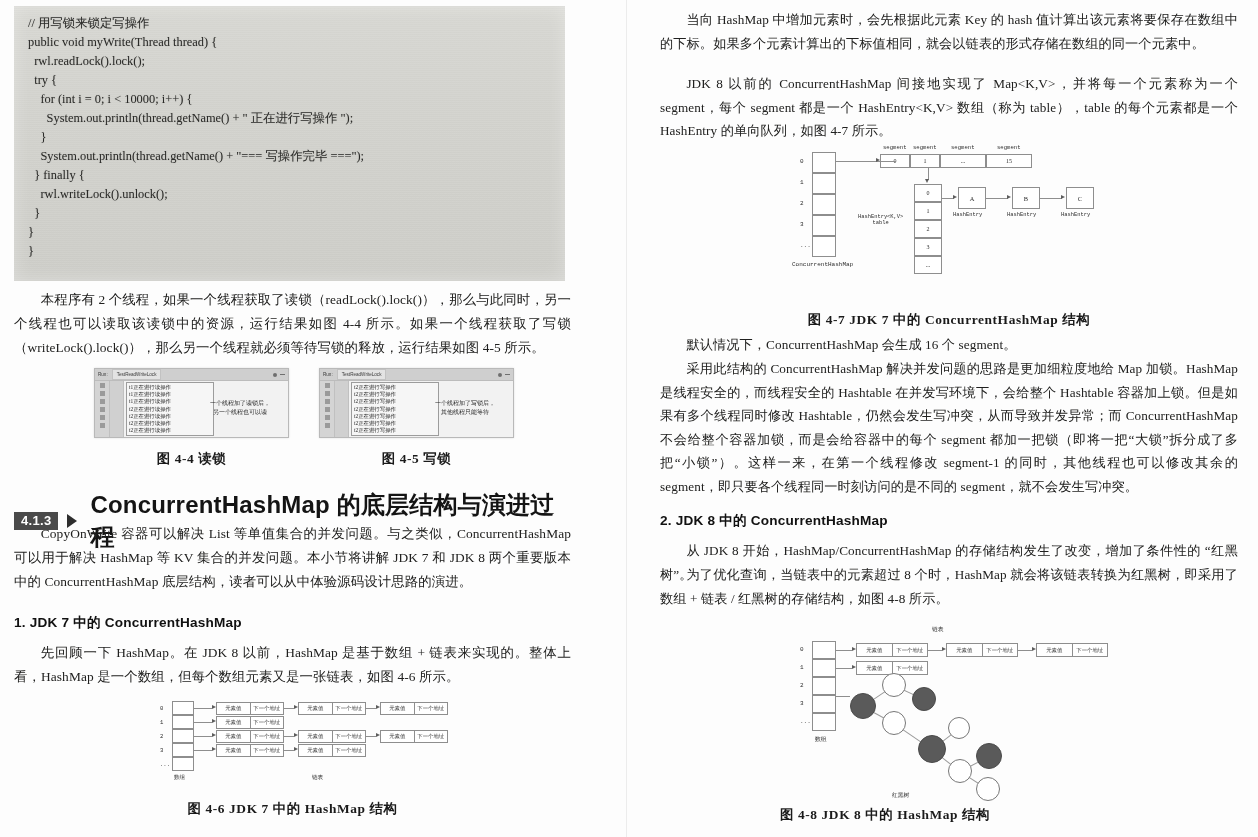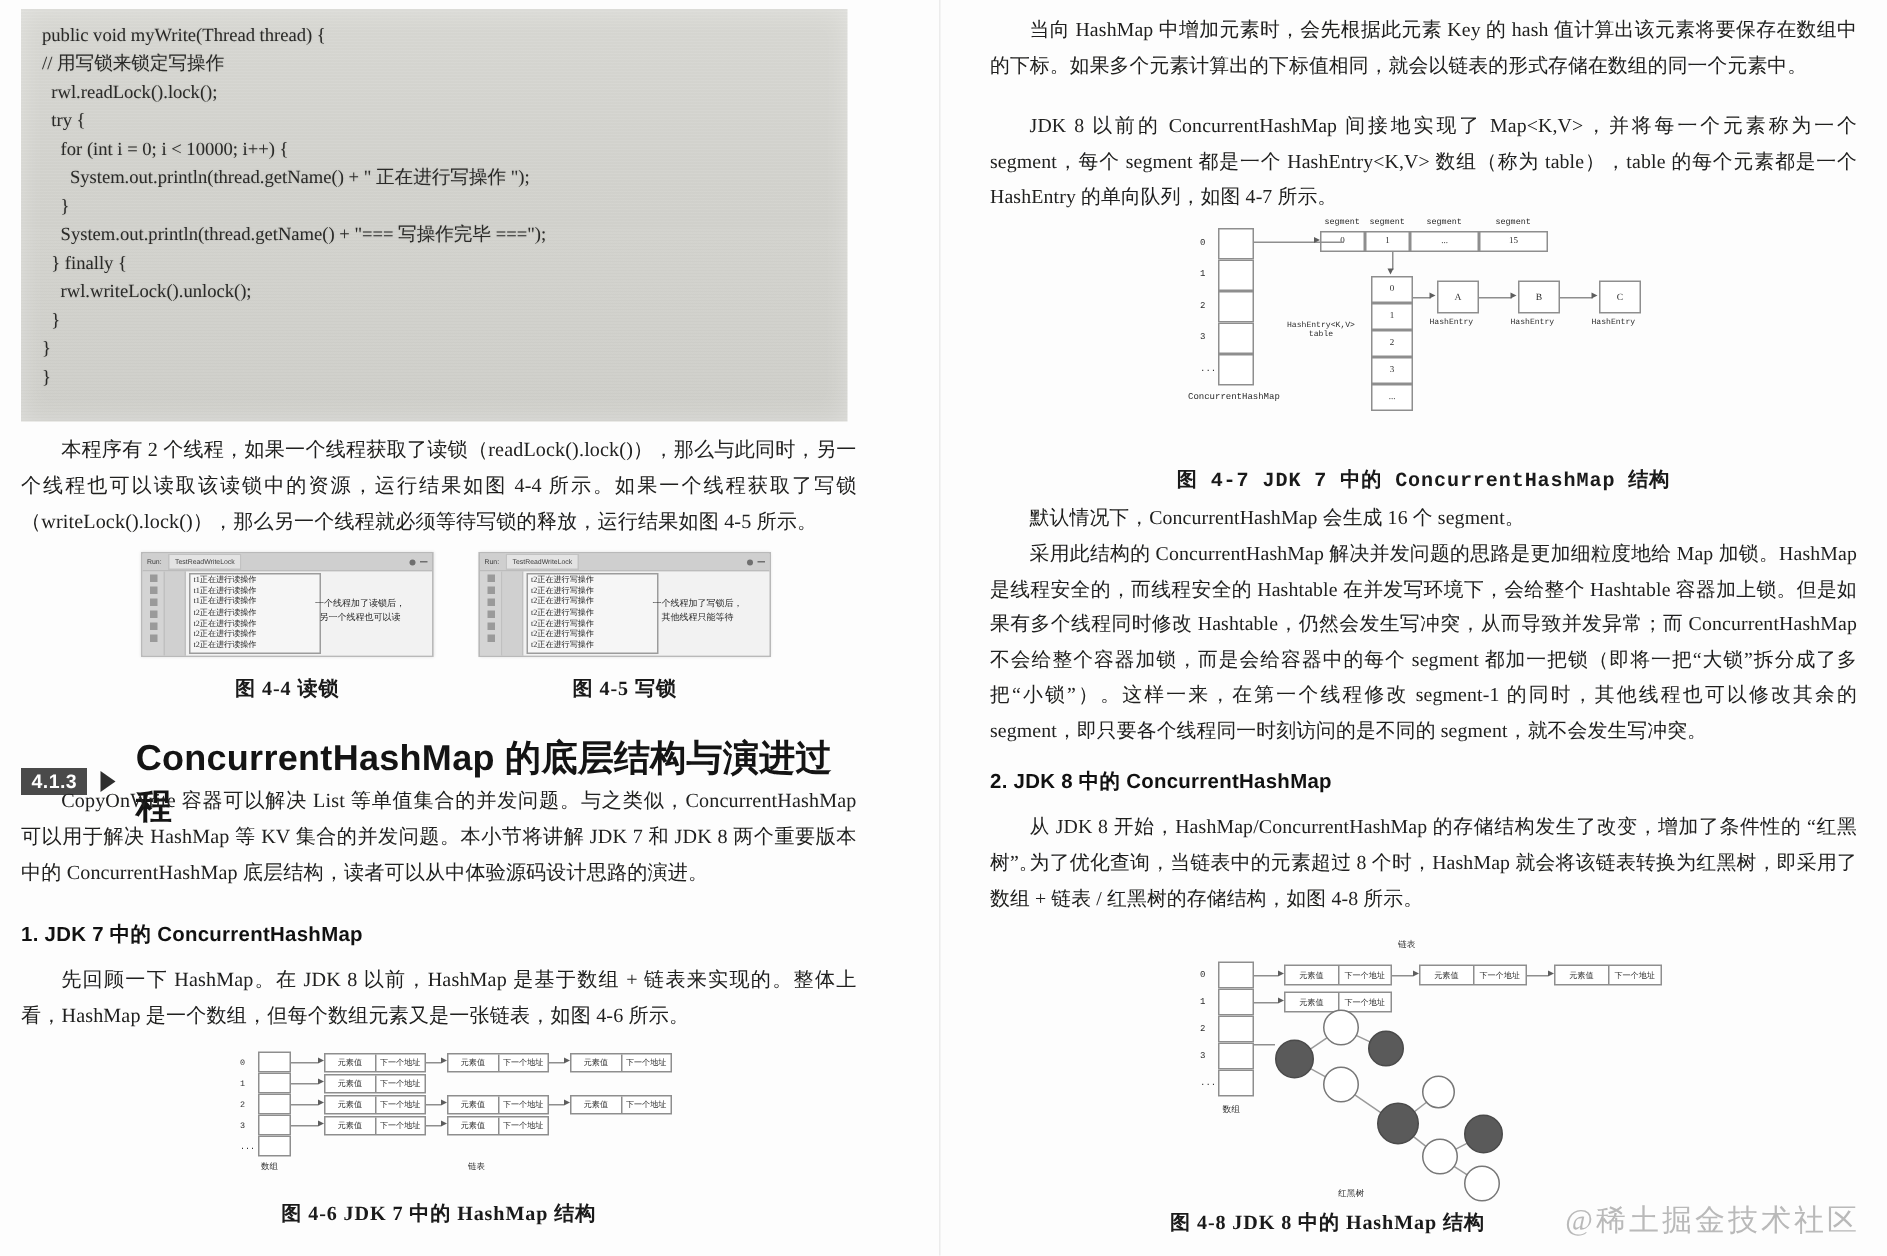--- a/index.html
+++ b/index.html
@@ -137,22 +137,22 @@
 </head>
 <body>
 
 <div class="page">
 
   <div class="divider"></div>
 
   <div class="col col-left">
 
     <div class="code-block" id="codeBlock">
+        <div class="code-line">// 用写锁来锁定写操作</div>
         <div class="code-line">public void myWrite(Thread thread) {</div>
-        <div class="code-line">// 用写锁来锁定写操作</div>
         <div class="code-line">  rwl.readLock().lock();</div>
         <div class="code-line">  try {</div>
         <div class="code-line">    for (int i = 0; i &lt; 10000; i++) {</div>
         <div class="code-line">      System.out.println(thread.getName() + " 正在进行写操作 ");</div>
         <div class="code-line">    }</div>
         <div class="code-line">    System.out.println(thread.getName() + "=== 写操作完毕 ===");</div>
         <div class="code-line">  } finally {</div>
         <div class="code-line">    rwl.writeLock().unlock();</div>
         <div class="code-line">  }</div>
         <div class="code-line">}</div>
@@ -393,21 +393,21 @@
         <div class="cell" style="left:222px;top:49px;width:28px;height:22px;font-size:6.4px;">B</div>
         <div class="dg-label" style="left:217px;top:74px;font-size:5.4px;">HashEntry</div>
         <div class="dg-line" style="left:196px;top:60px;width:22px;height:1px;"></div>
         <div class="dg-arrow" style="left:217px;top:57.4px;"></div>
         <div class="cell" style="left:276px;top:49px;width:28px;height:22px;font-size:6.4px;">C</div>
         <div class="dg-label" style="left:271px;top:74px;font-size:5.4px;">HashEntry</div>
         <div class="dg-line" style="left:250px;top:60px;width:22px;height:1px;"></div>
         <div class="dg-arrow" style="left:271px;top:57.4px;"></div>
       </div>
 
-    <div class="fig-cap" style="position:absolute;left:0;top:311px;width:578px;font-family:Liberation Mono, monospace;">图 4-7  JDK 7 中的 ConcurrentHashMap 结构</div>
+    <div class="fig-cap" style="position:absolute;left:0;top:311px;width:578px;">图 4-7  JDK 7 中的 ConcurrentHashMap 结构</div>
 
     <div style="position:absolute;left:0;top:333px;width:578px;">
       <p class="body indent">默认情况下，ConcurrentHashMap 会生成 16 个 segment。</p>
     </div>
 
     <div style="position:absolute;left:0;top:357px;width:578px;">
       <p class="body indent">采用此结构的 ConcurrentHashMap 解决并发问题的思路是更加细粒度地给 Map 加锁。HashMap 是线程安全的，而线程安全的 Hashtable 在并发写环境下，会给整个 Hashtable 容器加上锁。但是如果有多个线程同时修改 Hashtable，仍然会发生写冲突，从而导致并发异常；而 ConcurrentHashMap 不会给整个容器加锁，而是会给容器中的每个 segment 都加一把锁（即将一把“大锁”拆分成了多把“小锁”）。这样一来，在第一个线程修改 segment-1 的同时，其他线程也可以修改其余的 segment，即只要各个线程同一时刻访问的是不同的 segment，就不会发生写冲突。</p>
     </div>
 
     <div class="h-sub" style="position:absolute;left:0;top:512px;">2. JDK 8 中的 ConcurrentHashMap</div>
@@ -474,14 +474,13 @@
         <div class="node white" style="left:158px;top:134px;width:24px;height:24px;"></div>
         <div class="node black" style="left:186px;top:118px;width:26px;height:26px;"></div>
         <div class="node white" style="left:186px;top:152px;width:24px;height:24px;"></div>
         <div class="dg-line" style="left:46px;top:71px;width:14px;height:1px;"></div>
         <div class="dg-cn" style="left:102px;top:166px;font-size:5.8px;">红黑树</div>
       </div>
 
     <div class="fig-cap" style="position:absolute;left:60px;top:806px;width:330px;">图 4-8  JDK 8 中的 HashMap 结构</div>
   </div>
 
-  <div class="watermark">@稀土掘金技术社区</div>
 </div>
 
 </body></html>

